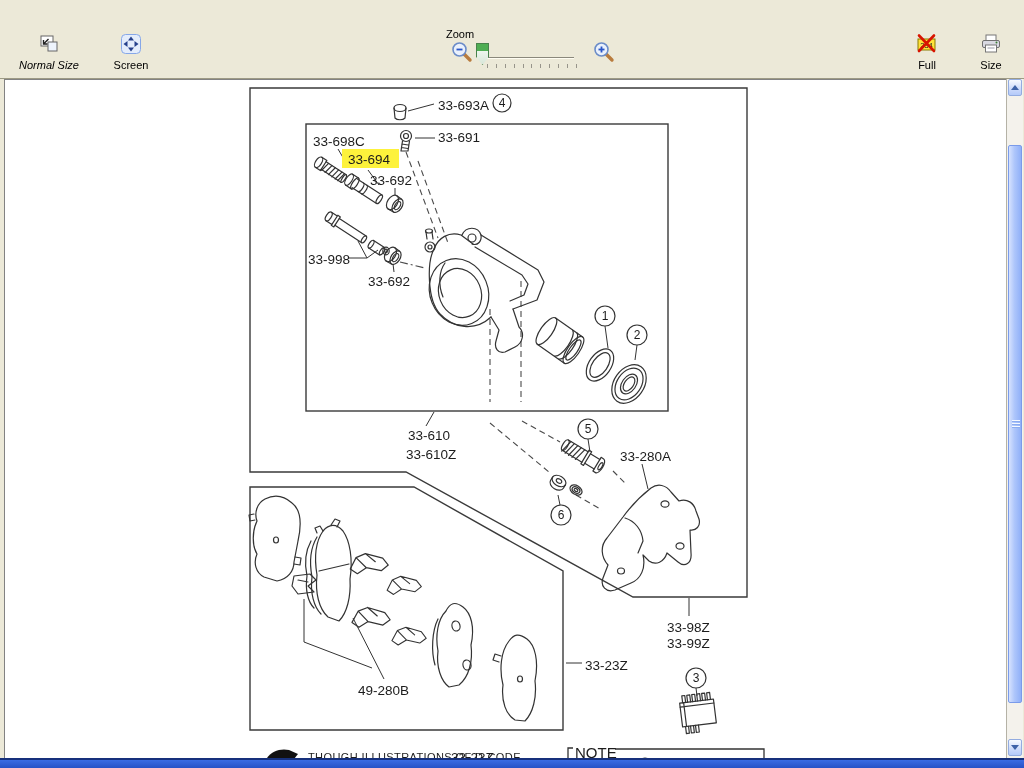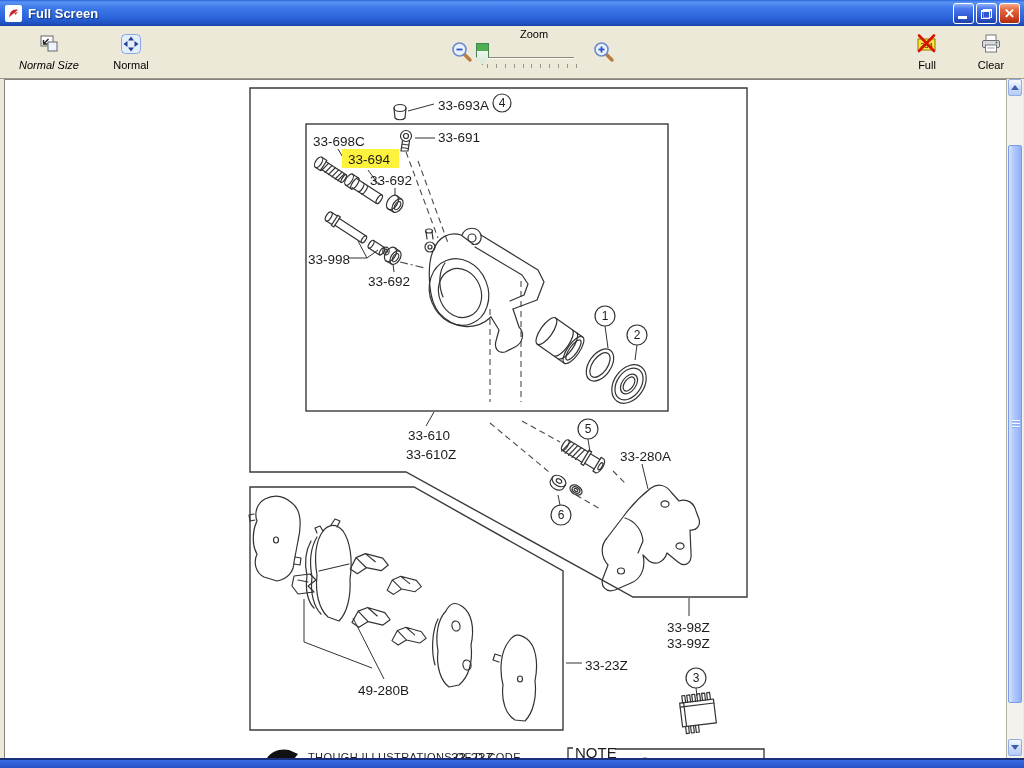--- a/index.html
+++ b/index.html
@@ -27,21 +27,21 @@
   #toolbar{position:absolute;left:0;top:26px;width:1024px;height:52px;background:#ece9d8;
     border-bottom:1px solid #9d9a85;}
   .tool-button{position:absolute;top:6px;display:flex;flex-direction:column;align-items:center;gap:3px;
     font-size:11px;color:#000;cursor:default;}
   .tool-button svg{display:block;}
   #btn-normal{left:16px;width:66px;font-style:italic;}
   #btn-restore{left:100px;width:62px;}
   #btn-clear{left:898px;width:58px;}
   #btn-print{left:962px;width:58px;}
   #zoom-area{position:absolute;left:446px;top:1px;width:176px;height:50px;}
-  #zoom-title{position:absolute;left:0;right:0;top:1px;text-align:center;font-size:11px;}
+  #zoom-title{position:absolute;left:0;right:0;top:1px;font-size:11px;}
   #zoom-out-btn{position:absolute;left:4px;top:13px;}
   #zoom-in-btn{position:absolute;left:146px;top:13px;}
   #zoom-track{position:absolute;left:40px;top:30px;width:88px;height:1px;background:#8a887c;border-bottom:1px solid #fffdf2;}
   #zoom-thumb{position:absolute;left:30px;top:16px;width:13px;height:22px;
     background:linear-gradient(to bottom,#4fae53 0 34%,#eef6ee 34%,#d8e6d8 100%);
     border:1px solid #48824c;box-sizing:border-box;
     clip-path:polygon(0 0,100% 0,100% 62%,50% 100%,0 62%);}
   #zoom-ticks{position:absolute;left:41px;top:37px;width:90px;height:4px;
     background:repeating-linear-gradient(to right,#97948a 0 1px,transparent 1px 8.9px);}
   
@@ -70,62 +70,39 @@
     background:repeating-linear-gradient(to bottom,#f4f8ff 0 1px,#8cacf0 1px 2px,transparent 2px 3px);}
   
   #bottom-border{position:absolute;left:0;top:758px;width:1024px;height:10px;
     background:linear-gradient(to bottom,#16307c 0 2px,#3a6ce4 2px,#2752c6 100%);}
 </style>
 </head>
 <body>
 
 <div id="screen">
 
-  <div id="titlebar">
-    <div id="app-icon">
-      <svg width="13" height="13" viewBox="0 0 16 16">
-        <path d="M3,13 C2.5,6 8,1.5 13.5,3.5 L9,7.5 C6.5,9 4.5,10.5 3,13 Z" fill="#c8202b"></path>
-        <path d="M9,7.5 L13.5,6 L10.5,9.5 Z" fill="#c8202b"></path>
-      </svg>
-    </div>
-    <span id="title-text">Full Screen</span>
-    <div class="win-controls">
-      <div class="winbtn">
-        <div class="glyph-min"></div>
-      </div>
-      <div class="winbtn">
-        <div class="glyph-restore">
-          <div class="b1"></div>
-            <div class="b2"></div>
-        </div>
-      </div>
-      <div class="winbtn close">
-        <span class="glyph-close">✕</span>
-      </div>
-    </div>
-  </div>
 
   <div id="toolbar">
     <div class="tool-button" id="btn-normal">
       <svg width="24" height="24" viewBox="0 0 24 24">
         <rect x="4" y="4" width="12" height="10" fill="#fff" stroke="#666"></rect>
         <rect x="11" y="10" width="9" height="9" fill="#eef4fd" stroke="#666"></rect>
         <path d="M6.5,12 L11.5,7 M6.5,8 L6.5,12 L10.5,12" fill="none" stroke="#222" stroke-width="1.4"></path>
       </svg>
       <span>Normal Size</span>
     </div>
     <div class="tool-button" id="btn-restore">
       <svg width="24" height="24" viewBox="0 0 24 24">
         <rect x="2.5" y="2.5" width="19" height="19" rx="4" fill="#e4edfc" stroke="#86a7e8"></rect>
         <polygon points="12,4.5 15,8.5 9,8.5" fill="#26418c"></polygon>
         <polygon points="12,19.5 15,15.5 9,15.5" fill="#26418c"></polygon>
         <polygon points="4.5,12 8.5,9 8.5,15" fill="#26418c"></polygon>
         <polygon points="19.5,12 15.5,9 15.5,15" fill="#26418c"></polygon>
       </svg>
-      <span>Normal</span>
+      <span>Screen</span>
     </div>
 
     <div id="zoom-area">
       <div id="zoom-title">Zoom</div>
       <svg id="zoom-out-btn" width="24" height="24" viewBox="0 0 24 24">
         <line x1="14" y1="14" x2="20" y2="20" stroke="#b97c3e" stroke-width="3.4" stroke-linecap="round"></line>
         <circle cx="9.5" cy="9.5" r="6.5" fill="#eaf1fc" stroke="#6b8cc8" stroke-width="1.6"></circle>
         <line x1="6.5" y1="9.5" x2="12.5" y2="9.5" stroke="#2a56c8" stroke-width="1.8"></line>
       </svg>
       <div id="zoom-track"></div>
@@ -148,21 +125,21 @@
       <span>Full</span>
     </div>
     <div class="tool-button" id="btn-print">
       <svg width="24" height="24" viewBox="0 0 24 24">
         <rect x="7" y="3" width="10" height="6" fill="#fff" stroke="#777"></rect>
         <rect x="3.5" y="8.5" width="17" height="7" rx="1.5" fill="#d9d9e2" stroke="#707070"></rect>
         <circle cx="17.5" cy="10.5" r="1" fill="#3a7d34"></circle>
         <rect x="6.5" y="13" width="11" height="7" fill="#fff" stroke="#777"></rect>
         <line x1="8.5" y1="16" x2="15.5" y2="16" stroke="#9a9aa8"></line>
       </svg>
-      <span>Clear</span>
+      <span>Size</span>
     </div>
   </div>
 
   <div id="content">
     <svg id="diagram-svg" width="1002" height="679" viewBox="4 79 1002 679">
 
       <g class="boxes">
         <polygon points="249,87 746,87 746,596 632,596 405,471 249,471"></polygon>
         <rect x="305" y="123" width="362" height="287"></rect>
         <polygon points="249,486 413,486 562,570 562,729 249,729"></polygon>

